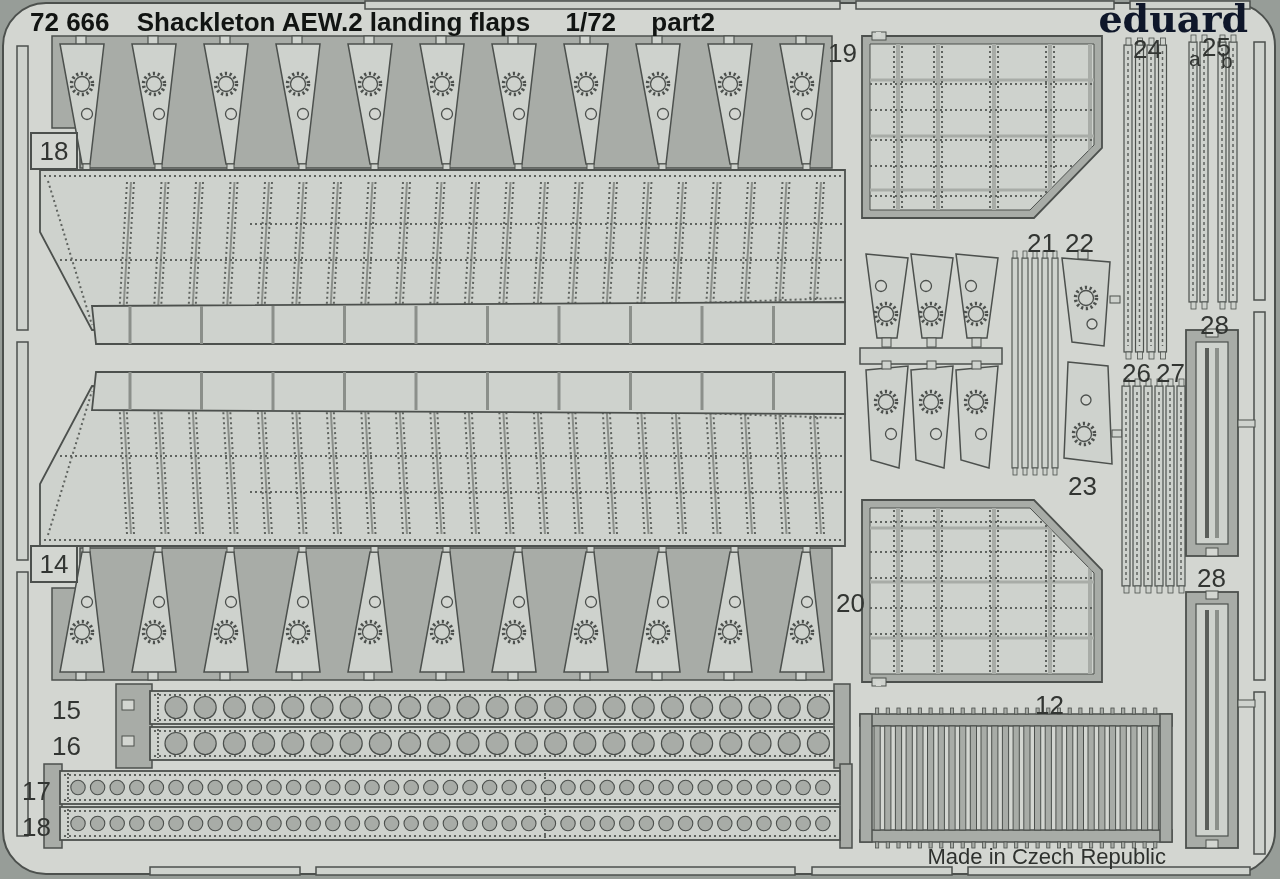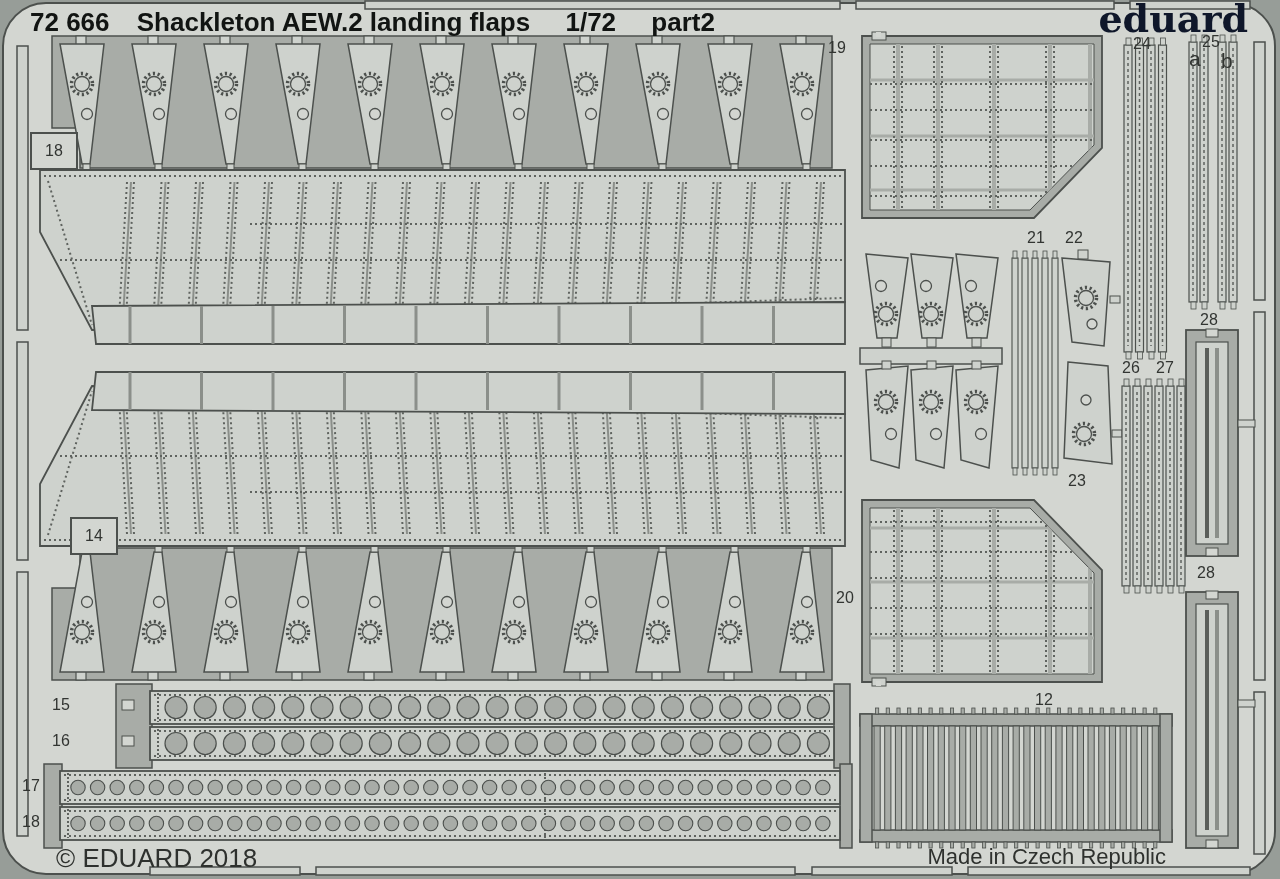--- a/index.html
+++ b/index.html
@@ -29,21 +29,21 @@
     font-family:"DejaVu Serif",serif;font-weight:bold;font-size:38px;
     color:#0f172a;letter-spacing:0px;line-height:1;
   }
   .footer-left{
     position:absolute;left:56px;top:843px;font-size:26px;color:#2e312e;
   }
   .footer-right{
     position:absolute;right:114px;top:844px;font-size:22px;color:#2e312e;
   }
   .plabel{
-    position:absolute;font-size:16px;color:#33363 3;color:#323532;
+    position:absolute;font-size:26px;color:#33363 3;color:#323532;
     line-height:1;white-space:nowrap;
   }
   .plabel.small{font-size:21px;}
   .plabel.boxed{
     border:2px solid #4c504d;width:44px;height:34px;
     display:flex;align-items:center;justify-content:center;
     background:var(--bg,#d3d6d1);
   }
 </style>
 </head>
@@ -866,25 +866,24 @@
 
   <div class="header">
     <span class="hdr-cat">72 666</span>
     <span class="hdr-title">Shackleton AEW.2 landing flaps</span>
     <span class="hdr-scale">1/72</span>
     <span class="hdr-part">part2</span>
   </div>
 
   <div class="logo">eduard</div>
 
-  <div class="footer-left">© EDUARD 2018</div>
   <div class="footer-right">Made in Czech Republic</div>
 
   <div class="plabel boxed" style="left:30px;top:132px;">18</div>
-  <div class="plabel boxed" style="left:30px;top:517px;margin-left:40px;">14</div>
+  <div class="plabel boxed" style="left:30px;top:545px;">14</div>
   <div class="plabel" style="left:52px;top:697px;">15</div>
   <div class="plabel" style="left:52px;top:733px;">16</div>
   <div class="plabel" style="left:22px;top:778px;">17</div>
   <div class="plabel" style="left:22px;top:814px;">18</div>
   <div class="plabel" style="left:828px;top:40px;">19</div>
   <div class="plabel" style="left:836px;top:590px;">20</div>
   <div class="plabel" style="left:1027px;top:230px;">21</div>
   <div class="plabel" style="left:1065px;top:230px;">22</div>
   <div class="plabel" style="left:1068px;top:473px;">23</div>
   <div class="plabel" style="left:1133px;top:36px;">24</div>

